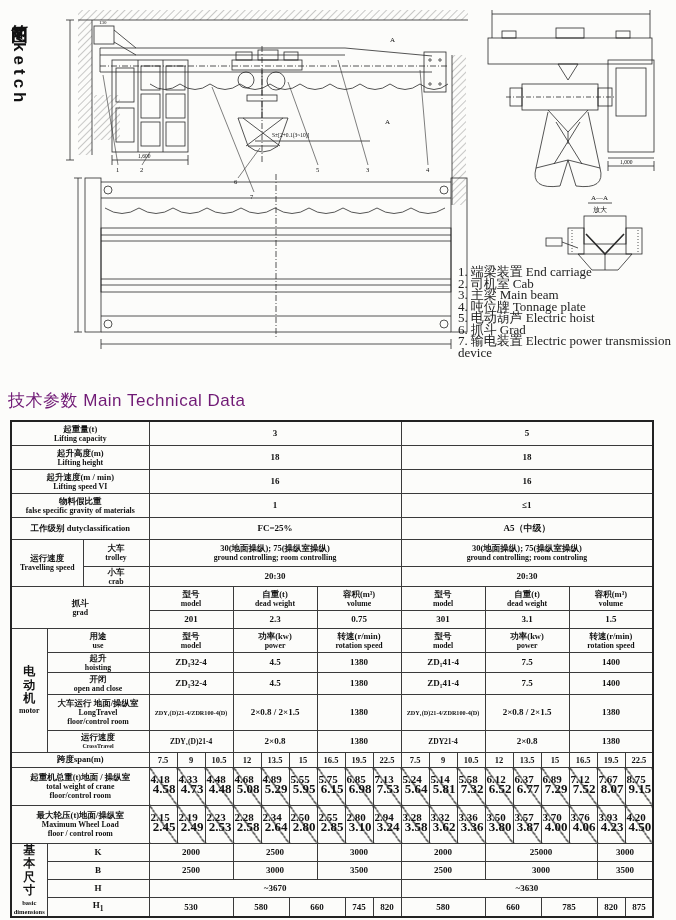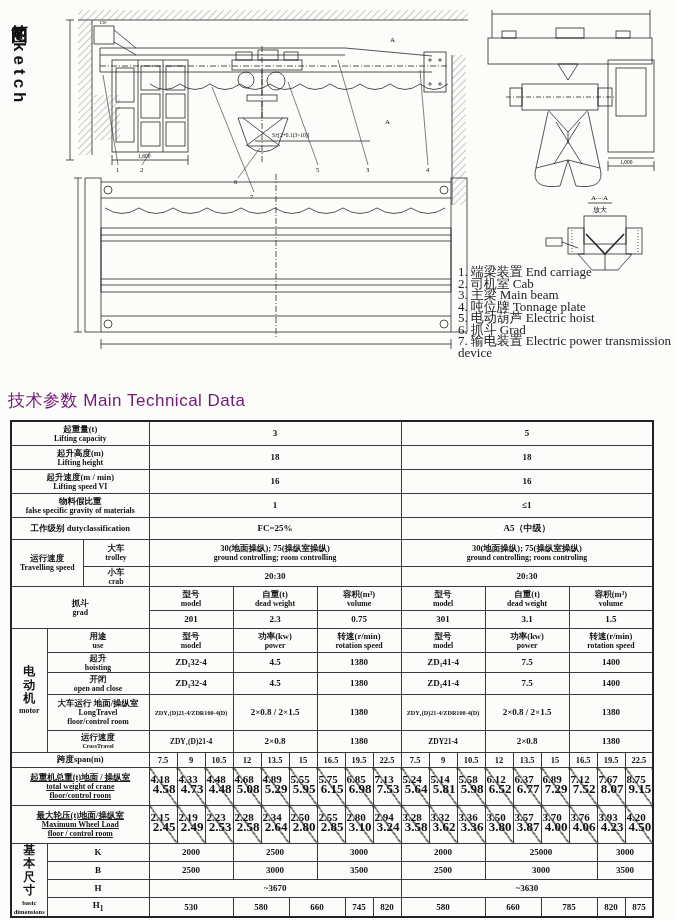--- a/index.html
+++ b/index.html
@@ -30,21 +30,21 @@
   .en2{font-size:7.8px;line-height:9px;}
   .val{font-size:9px;}
   .sm{font-size:6.2px;}
   .spn{font-size:8.5px;}
   .vert{width:1.25em;margin:0 auto;word-break:break-all;line-height:1.12;font-size:12px;}
   td.diag{position:relative;padding:0;
       background-image:linear-gradient(to top right,transparent 48.6%,#3a3a3a 48.6%,#3a3a3a 51.4%,transparent 51.4%);}
   td.diag .dt{position:absolute;top:5px;left:1px;font-size:11px;}
   td.diag .db{position:absolute;bottom:8px;right:1px;font-size:13px;}
   tr.r24{height:24px;} tr.r22{height:22px;} tr.r27{height:27px;} tr.r18{height:18px;}
-  tr.r20{height:20px;} tr.r36{height:36px;} tr.r15{height:15px;} tr.r38{height:38px;text-decoration:underline;}
+  tr.r20{height:20px;} tr.r36{height:36px;} tr.r15{height:15px;} tr.r38{height:38px;}
   svg text{font-family:"Liberation Serif", serif;fill:#111;}
 </style>
 </head>
 <body>
 
 <div class="page">
 
   <div class="sketch">
     <div class="side-label">简图 Sketch</div>
 
@@ -495,21 +495,21 @@
       <td class="diag">
             <span class="dt">5.24</span>
             <span class="db">5.64</span>
           </td>
       <td class="diag">
             <span class="dt">5.14</span>
             <span class="db">5.81</span>
           </td>
       <td class="diag">
             <span class="dt">5.58</span>
-            <span class="db">5.98</span>
+            <span class="db">7.32</span>
           </td>
       <td class="diag">
             <span class="dt">6.12</span>
             <span class="db">6.52</span>
           </td>
       <td class="diag">
             <span class="dt">6.37</span>
             <span class="db">6.77</span>
           </td>
       <td class="diag">

